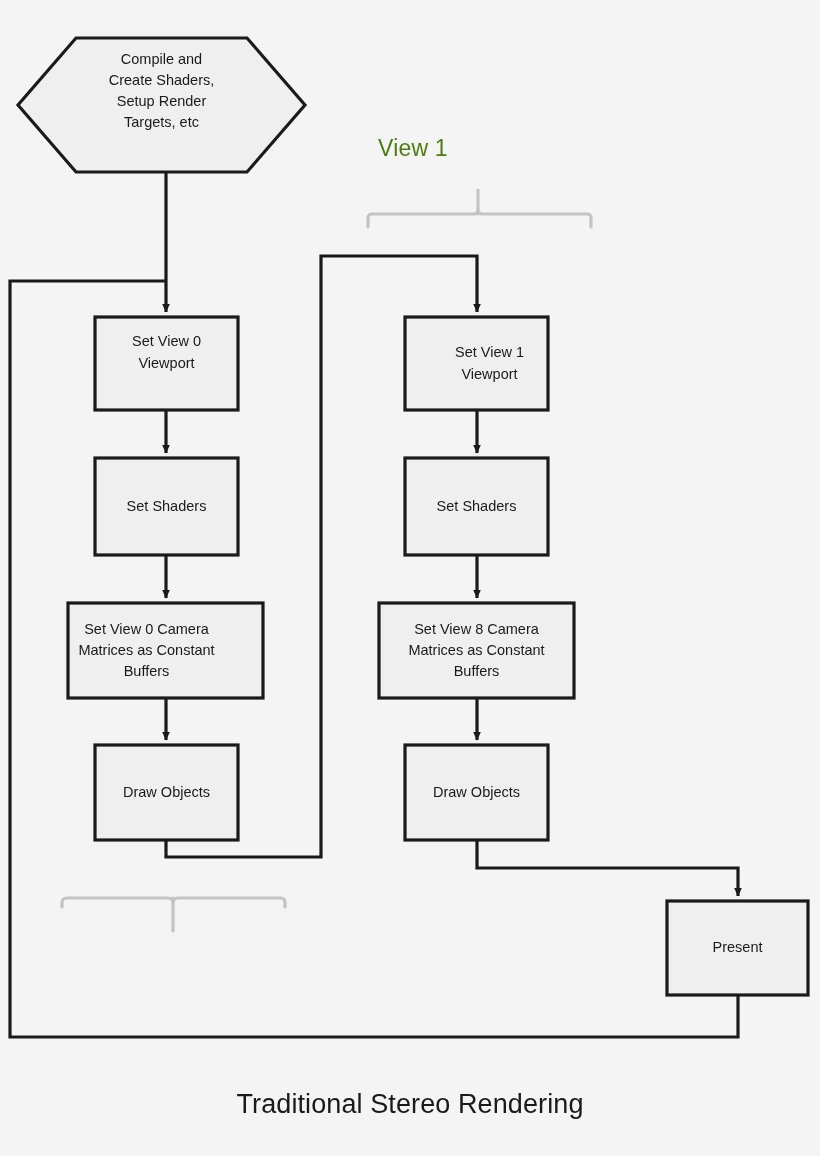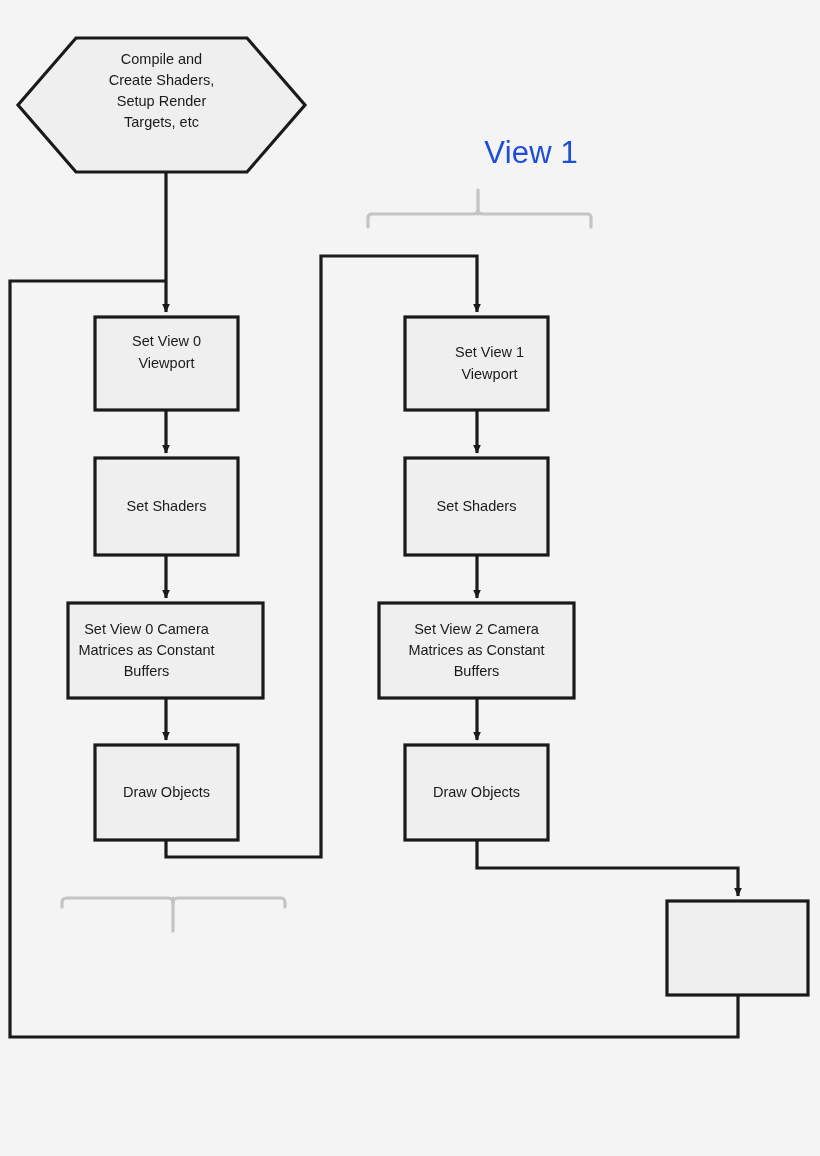--- a/index.html
+++ b/index.html
@@ -31,23 +31,23 @@
     justify-content: center;
     text-align: center;
     color: #1a1a1a;
     font-size: 14.5px;
     line-height: 1.45;
     white-space: pre-line;
     pointer-events: none;
   }
   .group-label {
     position: absolute;
-    text-align: right;
-    color: #1d4ed8;
-    font-size: 31px;
+    text-align: left;
+    color: #4d7c0f;
+    font-size: 23px;
     letter-spacing: 0.2px;
   }
   .diagram-caption {
     position: absolute;
     text-align: center;
     color: #1a1a1a;
     font-size: 27px;
     letter-spacing: 0.1px;
   }
 </style>
@@ -126,24 +126,26 @@
 Matrices as Constant
 Buffers</div>
 
   <div class="node-text" style="left:95px; top:745px; width:143px; height:95px;">Draw Objects</div>
 
   <div class="node-text" style="left:405px; top:317px; width:169px; height:93px;">Set View 1
 Viewport</div>
 
   <div class="node-text" style="left:405px; top:458px; width:143px; height:97px;">Set Shaders</div>
 
-  <div class="node-text" style="left:379px; top:603px; width:195px; height:95px;">Set View 2 Camera
+  <div class="node-text" style="left:379px; top:603px; width:195px; height:95px;">Set View 8 Camera
 Matrices as Constant
 Buffers</div>
 
   <div class="node-text" style="left:405px; top:745px; width:143px; height:95px;">Draw Objects</div>
 
+  <div class="node-text" style="left:667px; top:901px; width:141px; height:94px;">Present</div>
 
   <div class="group-label" style="left:378px; top:135px; width:200px;">View 1</div>
 
 
+  <div class="diagram-caption" style="left:0px; top:1089px; width:820px;">Traditional Stereo Rendering</div>
 
 </div>
 
 </body></html>

